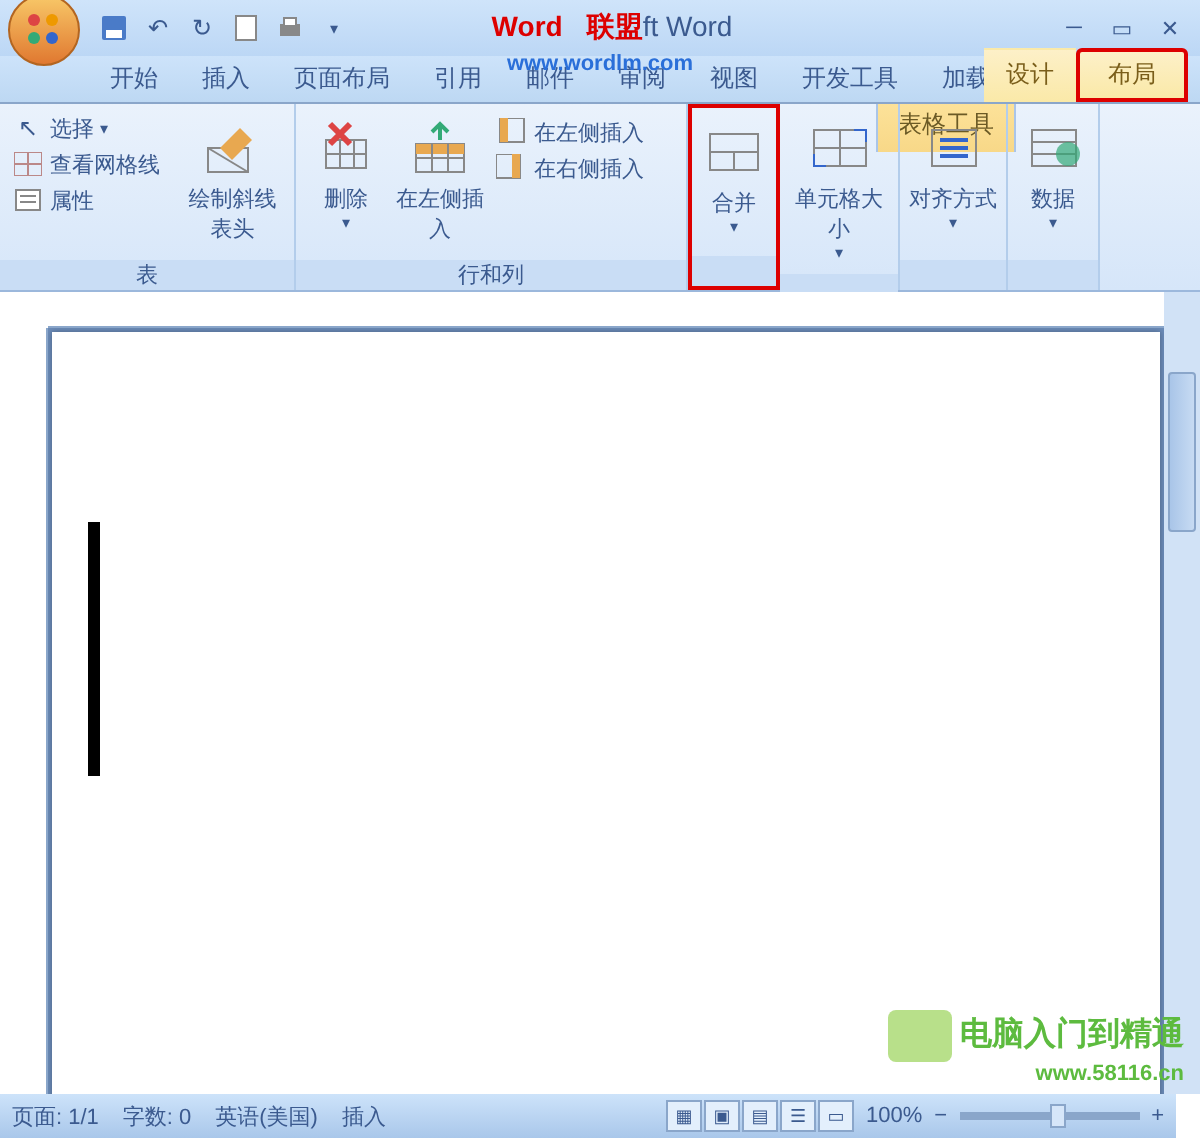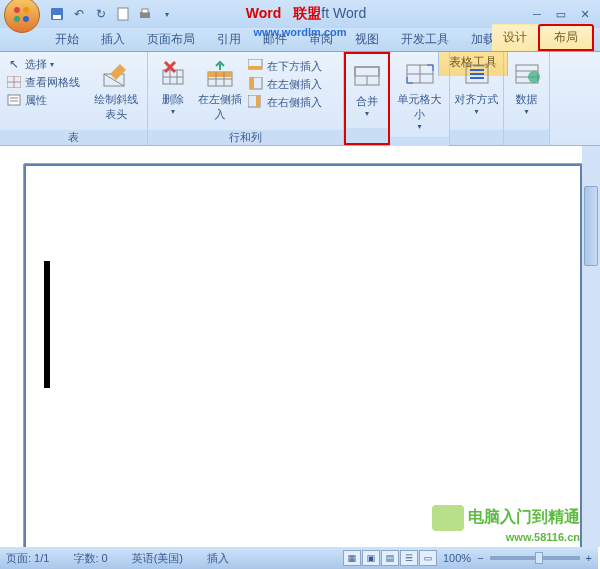--- a/index.html
+++ b/index.html
@@ -55,29 +55,29 @@
     .doc-page { position: absolute; left: 2px; right: 2px; top: 2px; height: 500px; background: #fff; box-shadow: 0 0 3px rgba(0,0,0,0.3); }
     .table { position: absolute; left: 18px; top: 95px; right: 18px; border-collapse: collapse; }
     .table td { border: 1px solid #000; height: 22px; }
     .table tr.header-row td { background: #5a7db8; height: 16px; }
     
     
     .scroll-v { position: absolute; right: 0; top: 146px; bottom: 22px; width: 18px; background: #d1e2f6; }
     .scroll-thumb-v { position: absolute; top: 40px; left: 2px; right: 2px; height: 80px; background: linear-gradient(90deg, #a9c5e8, #c7dbf3); border: 1px solid #8aa6ca; border-radius: 2px; }
     
     
-    .statusbar { position: absolute; bottom: 0; left: 0; right: 2px; height: 22px; background: linear-gradient(#cde3fa, #a9c7ea); display: flex; align-items: center; font-size: 11px; color: #3b5a8f; padding: 0 6px; gap: 24px; }
+    .statusbar { position: absolute; bottom: 0; left: 0; right: 12px; height: 22px; background: linear-gradient(#cde3fa, #a9c7ea); display: flex; align-items: center; font-size: 11px; color: #3b5a8f; padding: 0 6px; gap: 12px; }
     .status-right { margin-left: auto; display: flex; align-items: center; gap: 6px; }
     .view-btns { display: flex; gap: 1px; }
     .view-btn { width: 18px; height: 16px; border: 1px solid #8aa6ca; background: #e3effc; display: flex; align-items: center; justify-content: center; font-size: 9px; }
     .zoom-slider { width: 90px; height: 4px; background: #8aa6ca; position: relative; }
     .zoom-handle { position: absolute; left: 50%; top: -4px; width: 8px; height: 12px; background: #d6e6f9; border: 1px solid #8aa6ca; }
     
     
-    .watermark-bottom { position: absolute; right: 20px; bottom: 26px; font-size: 16px; font-weight: bold; color: #5dbb3f; z-index: 30; margin-left: 28px; }
+    .watermark-bottom { position: absolute; right: 8px; bottom: 26px; font-size: 16px; font-weight: bold; color: #5dbb3f; z-index: 30; margin-left: 28px; }
     .watermark-bottom .site { font-size: 11px; color: #5dbb3f; display: block; text-align: right; }
     .wm-logo { display: inline-block; width: 32px; height: 26px; background: #b8e08a; border-radius: 4px; margin-right: 4px; vertical-align: middle; }
     
     
     svg { display: block; }
   </style>
 </head>
 <body>
 
 <div class="titlebar">
@@ -209,29 +209,20 @@
               <line x1="2" y1="19" x2="26" y2="19" stroke="#888"></line>
               <path d="M14 2 L14 10 M10 6 L14 2 L18 6" stroke="#3a7" stroke-width="2" fill="none"></path>
             </svg>
           </div>
         <span>在左侧插入</span>
       </div>
       <div class="col" style="width:92px; padding-top:2px">
         <div class="small-row">
             <span class="small-icon">
               <svg width="16" height="14">
-                <rect x="0" y="0" width="14" height="10" fill="none" stroke="#888"></rect>
-                <rect x="0" y="7" width="14" height="3" fill="#e8a850"></rect>
-              </svg>
-            </span>
-            <span>在下方插入</span>
-          </div>
-        <div class="small-row">
-            <span class="small-icon">
-              <svg width="16" height="14">
                 <rect x="2" y="0" width="12" height="12" fill="none" stroke="#888"></rect>
                 <rect x="2" y="0" width="4" height="12" fill="#e8a850"></rect>
               </svg>
             </span>
             <span>在左侧插入</span>
           </div>
         <div class="small-row">
             <span class="small-icon">
               <svg width="16" height="14">
                 <rect x="0" y="0" width="12" height="12" fill="none" stroke="#888"></rect>

